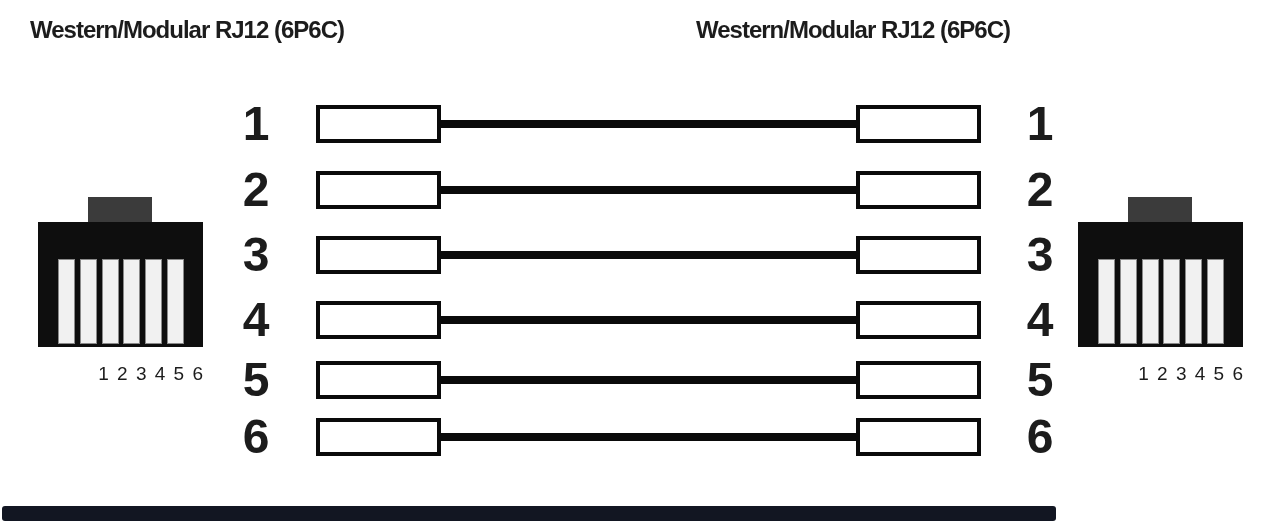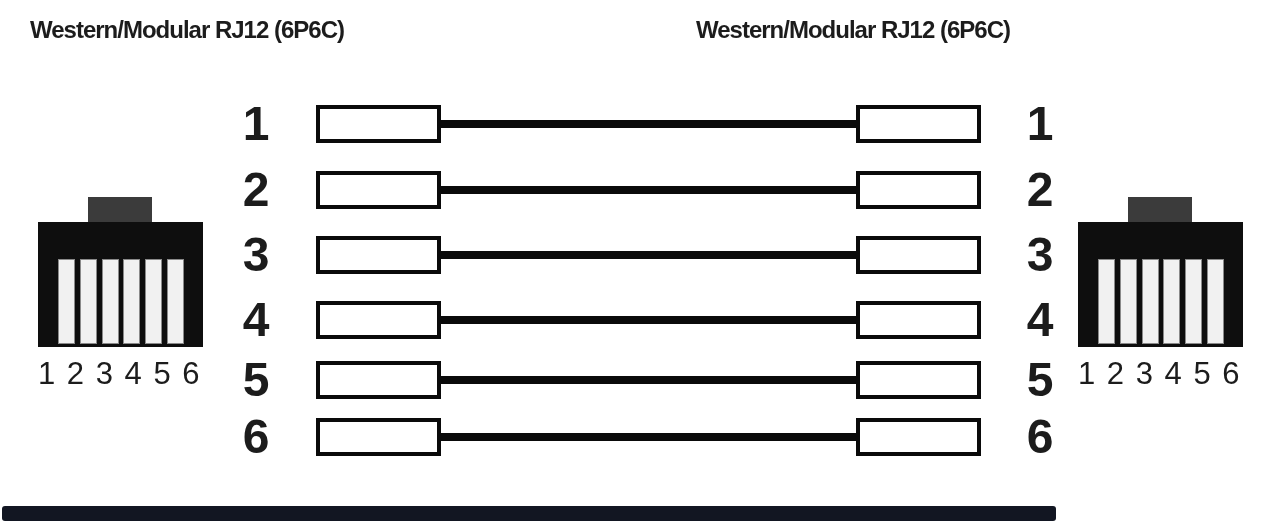--- a/index.html
+++ b/index.html
@@ -36,21 +36,21 @@
     position:absolute;left:20px;top:37px;width:126px;height:85px;
     display:flex;justify-content:space-between;
   }
   .slot{
     width:17px;height:100%;box-sizing:border-box;
     background:var(--slot-fill,#f1f1f1);
     border:1px solid #8a8a8a;
   }
   .pins-label{
     position:absolute;top:162px;left:0;width:165px;height:30px;
-    text-align:left;font-size:31px;line-height:30px;
+    text-align:right;font-size:19px;line-height:30px;
     color:var(--text,#1c1c1c);word-spacing:3px;
   }
 
   
   .wire-row{position:absolute;left:0;width:1280px;height:38px;}
   .pin-num{
     position:absolute;top:-9px;height:56px;line-height:56px;
     font-size:48px;font-weight:600;text-align:center;
     color:var(--text,#1c1c1c);
   }

